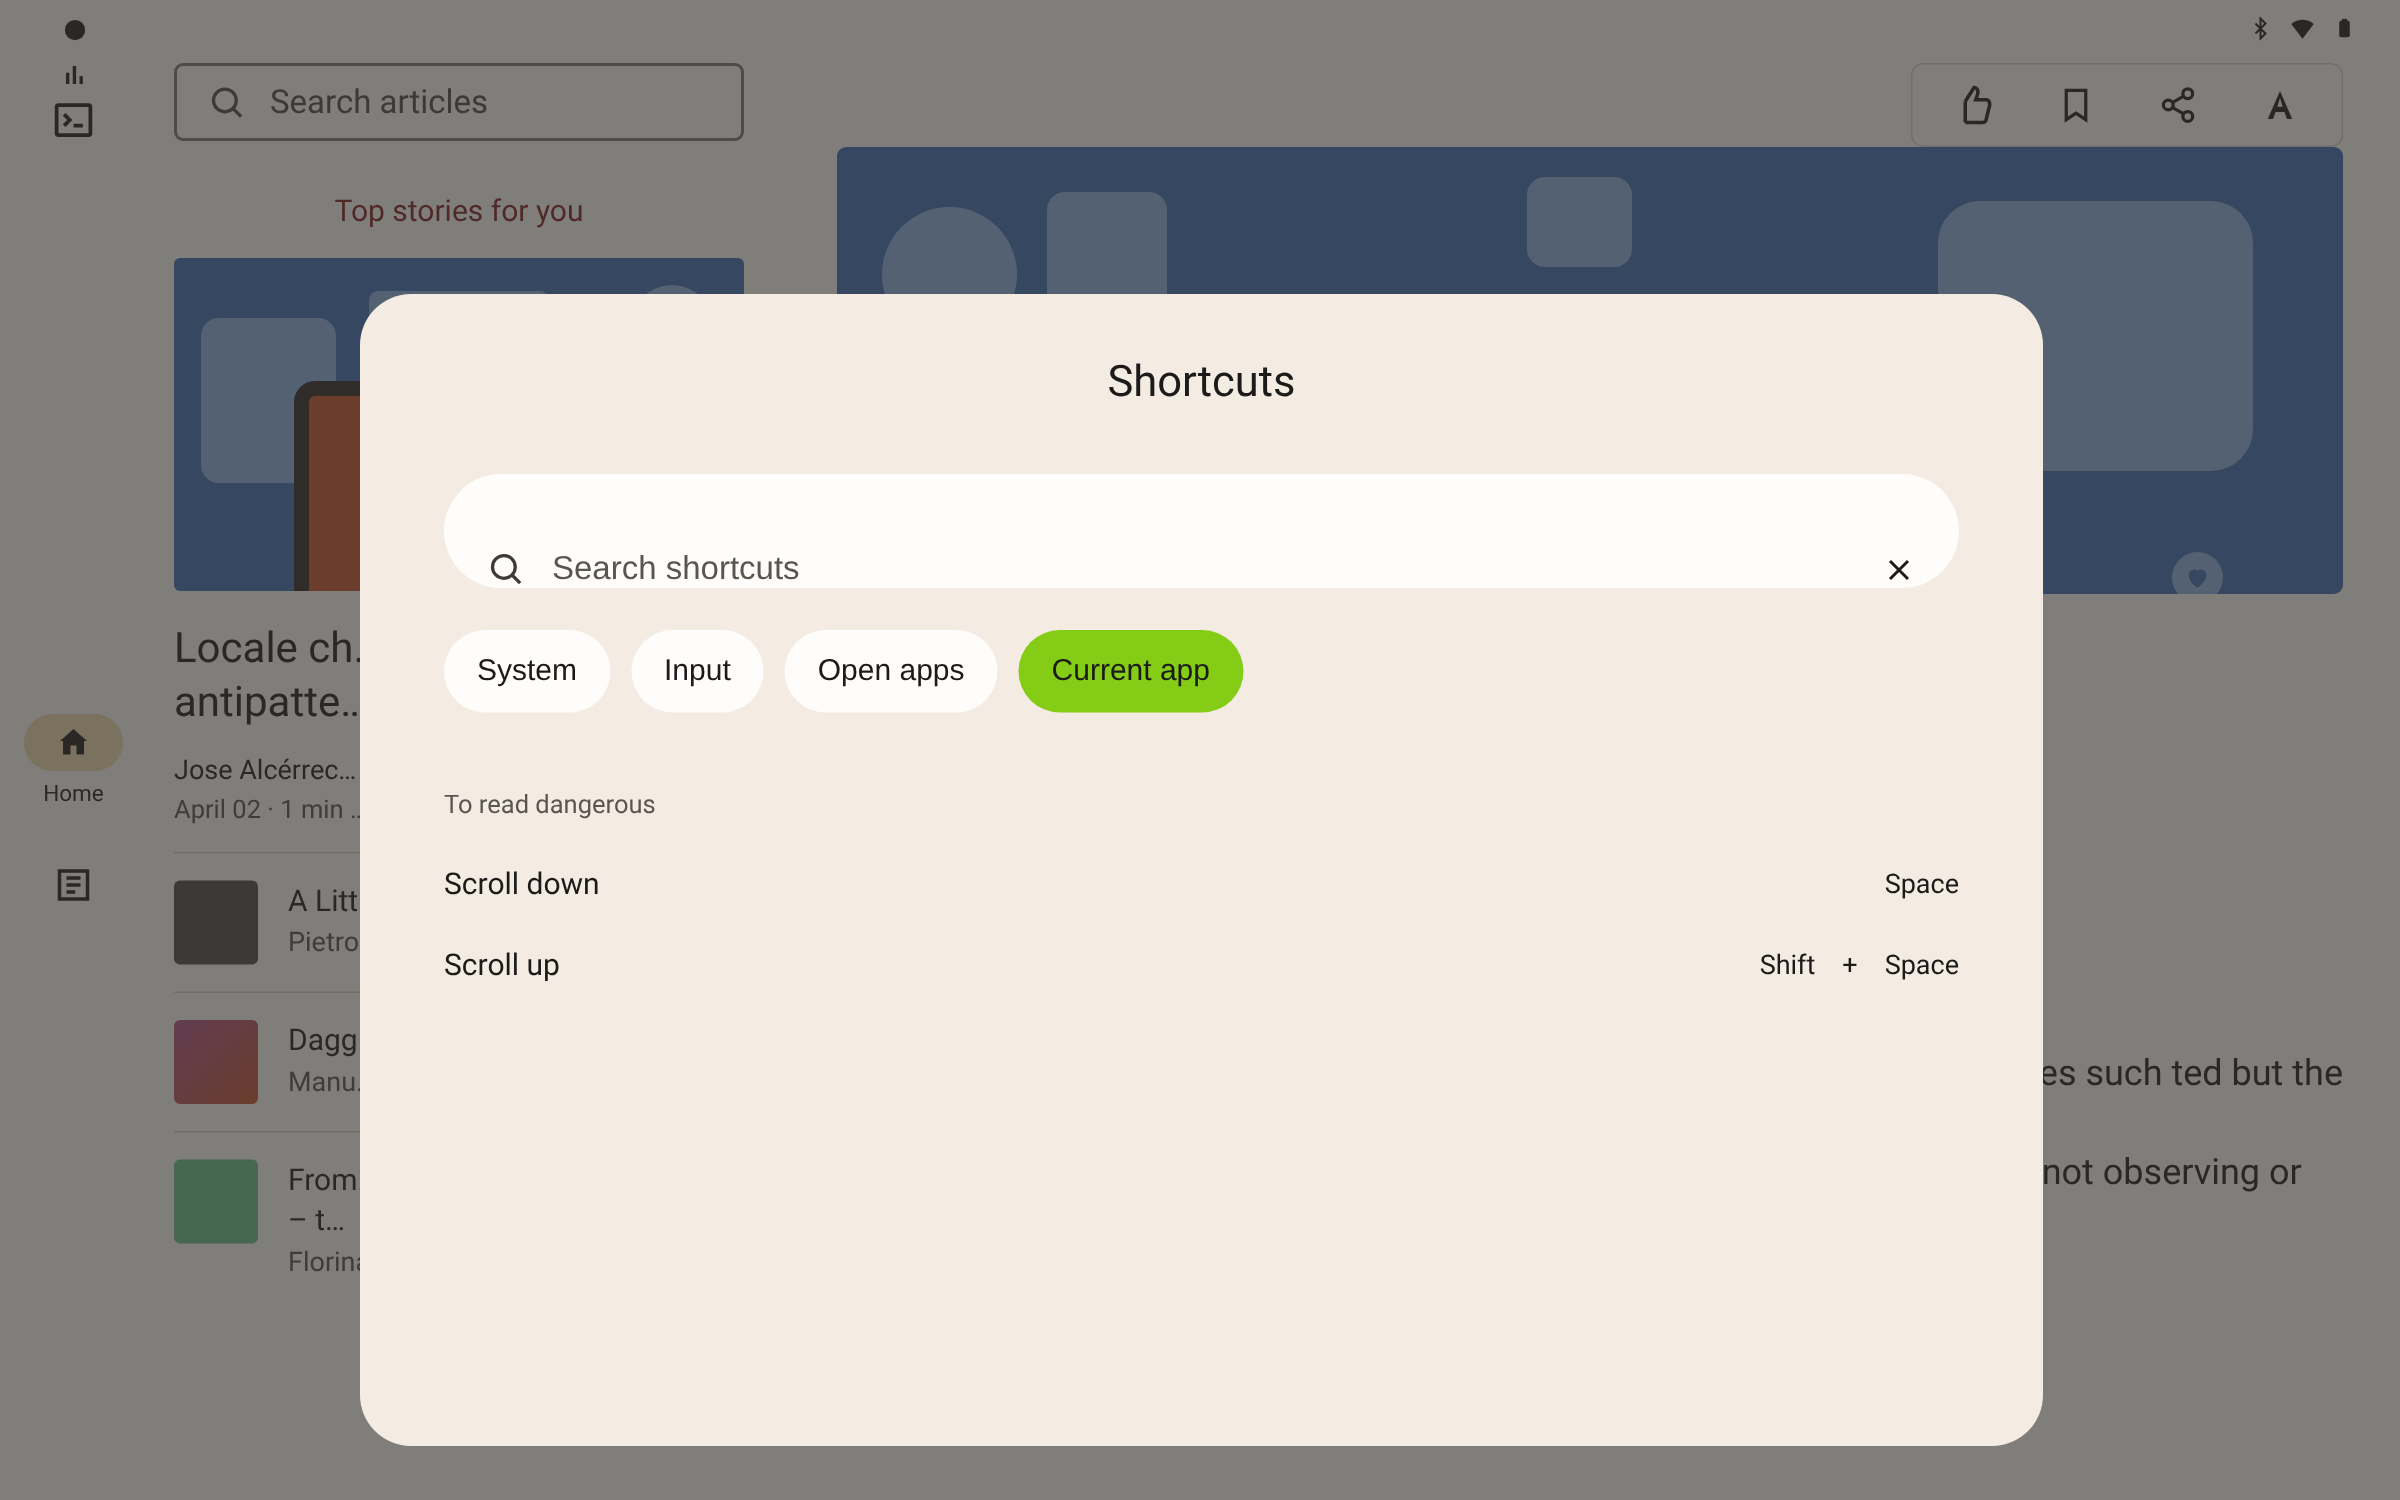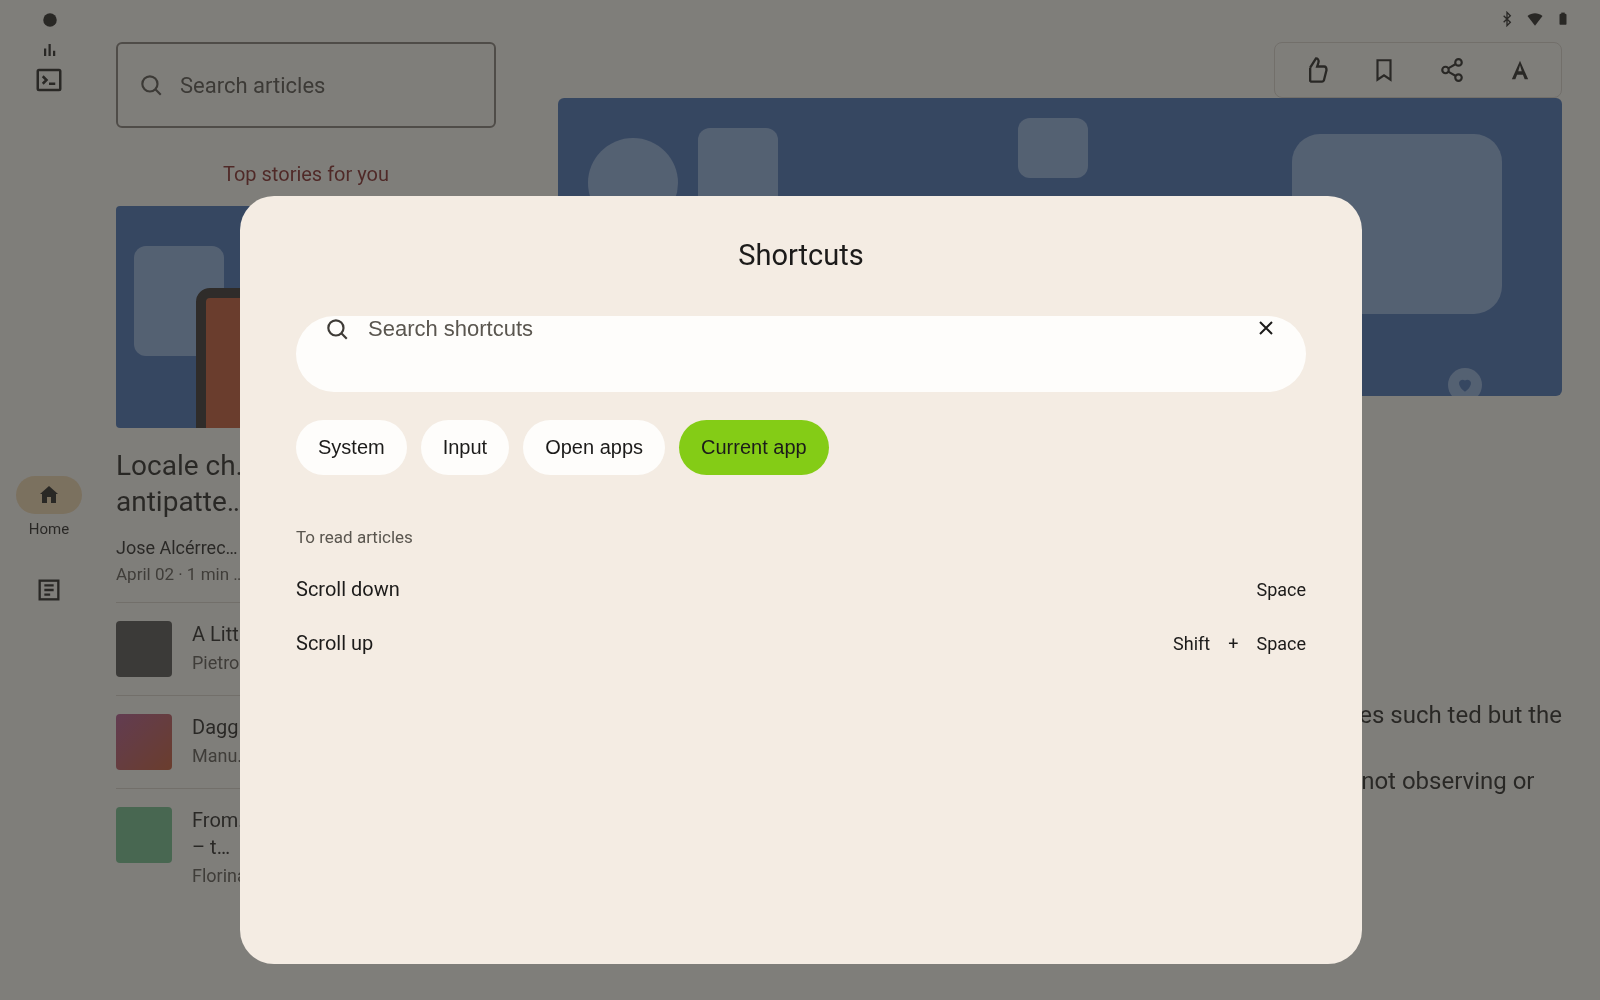--- a/index.html
+++ b/index.html
@@ -14,21 +14,21 @@
 
   
   .leftrail { position: absolute; top: 38px; left: 0; width: 98px; bottom: 0; display: flex; flex-direction: column; align-items: center; padding-top: 22px; gap: 430px; z-index: 2; }
   .rail-ico { width: 40px; height: 40px; display: flex; align-items: center; justify-content: center; color: #1c1b1a; }
   .home-wrap { display: flex; flex-direction: column; align-items: center; gap: 6px; margin-top: -54px; }
   .home-pill { background: #f2d9b0; width: 66px; height: 38px; border-radius: 20px; display: flex; align-items: center; justify-content: center; }
   .home-label { font-size: 15px; color: #1c1b1a; }
 
   
   .sidebar { position: absolute; left: 116px; top: 42px; width: 380px; bottom: 0; z-index: 2; }
-  .search-articles { display: flex; align-items: center; gap: 16px; border: 2px solid #7e7a74; border-radius: 6px; height: 86px; padding: 0 20px; color: #4e4b46; font-size: 22px; }
+  .search-articles { display: flex; align-items: center; gap: 16px; border: 2px solid #7e7a74; border-radius: 6px; height: 52px; padding: 0 20px; color: #4e4b46; font-size: 22px; }
   .section-head { margin-top: 34px; font-size: 20px; color: #7f1d1d; text-align: center; }
   .hero { margin-top: 20px; background: #3e6db6; height: 222px; border-radius: 4px; overflow: hidden; position: relative; }
   .hero-accent { position: absolute; right: -40px; bottom: -20px; width: 340px; height: 160px; background: #c6522e; border: 10px solid #2b2725; border-radius: 14px; }
   .shape { position: absolute; background: #8db0e3; border-radius: 12px; }
   .hero-title { margin-top: 20px; font-size: 28px; line-height: 1.3; color: #1c1b1a; }
   .hero-byline { margin-top: 16px; font-size: 18px; color: #1c1b1a; }
   .hero-meta { margin-top: 6px; font-size: 17px; color: #56524c; }
   .list { margin-top: 18px; border-top: 1px solid #d9d5cd; }
   .item { display: flex; gap: 20px; padding: 18px 0; border-bottom: 1px solid #d9d5cd; }
   .thumb { width: 56px; height: 56px; border-radius: 4px; background: #777; flex: none; }
@@ -43,21 +43,21 @@
   .actionbar { float: right; display: flex; gap: 38px; border: 1px solid #d9d5cd; border-radius: 8px; padding: 12px 26px; }
   .action-btn { width: 30px; height: 30px; display: flex; align-items: center; justify-content: center; color: #1c1b1a; }
   .article-img { clear: both; margin-top: 6px; height: 298px; border-radius: 6px; background: #3e6db6; position: relative; overflow: hidden; }
   .article-body { margin-top: 300px; font-size: 24px; line-height: 1.6; color: #1c1b1a; }
   .article-body p { margin-bottom: 28px; }
 
   
   .scrim { position: absolute; inset: 0; background: rgba(50,48,45,0.62); z-index: 10; }
   .dialog { position: absolute; left: 240px; top: 196px; width: 1122px; height: 768px; background: #f4ece3; border-radius: 34px; padding: 42px 56px 0 56px; z-index: 20; }
   .dialog-title { text-align: center; font-size: 29px; color: #1c1b1a; font-weight: 400; }
-  .dialog-search { margin-top: 44px; height: 76px; background: #fefdfb; border-radius: 38px; display: flex; align-items: flex-start; padding: 0 28px; gap: 18px; }
+  .dialog-search { margin-top: 44px; height: 76px; background: #fefdfb; border-radius: 38px; display: flex; align-items: flex-end; padding: 0 28px; gap: 18px; }
   .dialog-search input { flex: 1; border: none; background: transparent; font-size: 22px; color: #4e4b46; outline: none; }
   .dialog-search input::placeholder { color: #5a564f; }
   .clear-btn { background: none; border: none; cursor: pointer; display: flex; align-items: center; }
   .chips { margin-top: 28px; display: flex; gap: 14px; }
   .chip { background: #fefdfb; border: none; border-radius: 30px; padding: 16px 22px; font-size: 20px; color: #1c1b1a; cursor: pointer; }
   .chip.selected { background: #84cc16; }
   .group-head { margin-top: 52px; font-size: 17px; color: #5a564f; }
   .shortcut-row { display: flex; justify-content: space-between; align-items: center; margin-top: 30px; font-size: 20px; color: #1c1b1a; }
   .key-combo { font-size: 18px; color: #1c1b1a; display: flex; gap: 18px; align-items: flex-start; }
 
@@ -232,21 +232,21 @@
     </button>
   </div>
 
   <div class="chips">
     <button class="chip">System</button>
     <button class="chip">Input</button>
     <button class="chip">Open apps</button>
     <button class="chip selected">Current app</button>
   </div>
 
-  <div class="group-head">To read articles</div>
+  <div class="group-head">To read dangerous</div>
 
   <div class="shortcut-row">
     <span>Scroll down</span>
     <span class="key-combo">
       <span>Space</span>
     </span>
   </div>
 
   <div class="shortcut-row">
     <span>Scroll up</span>

